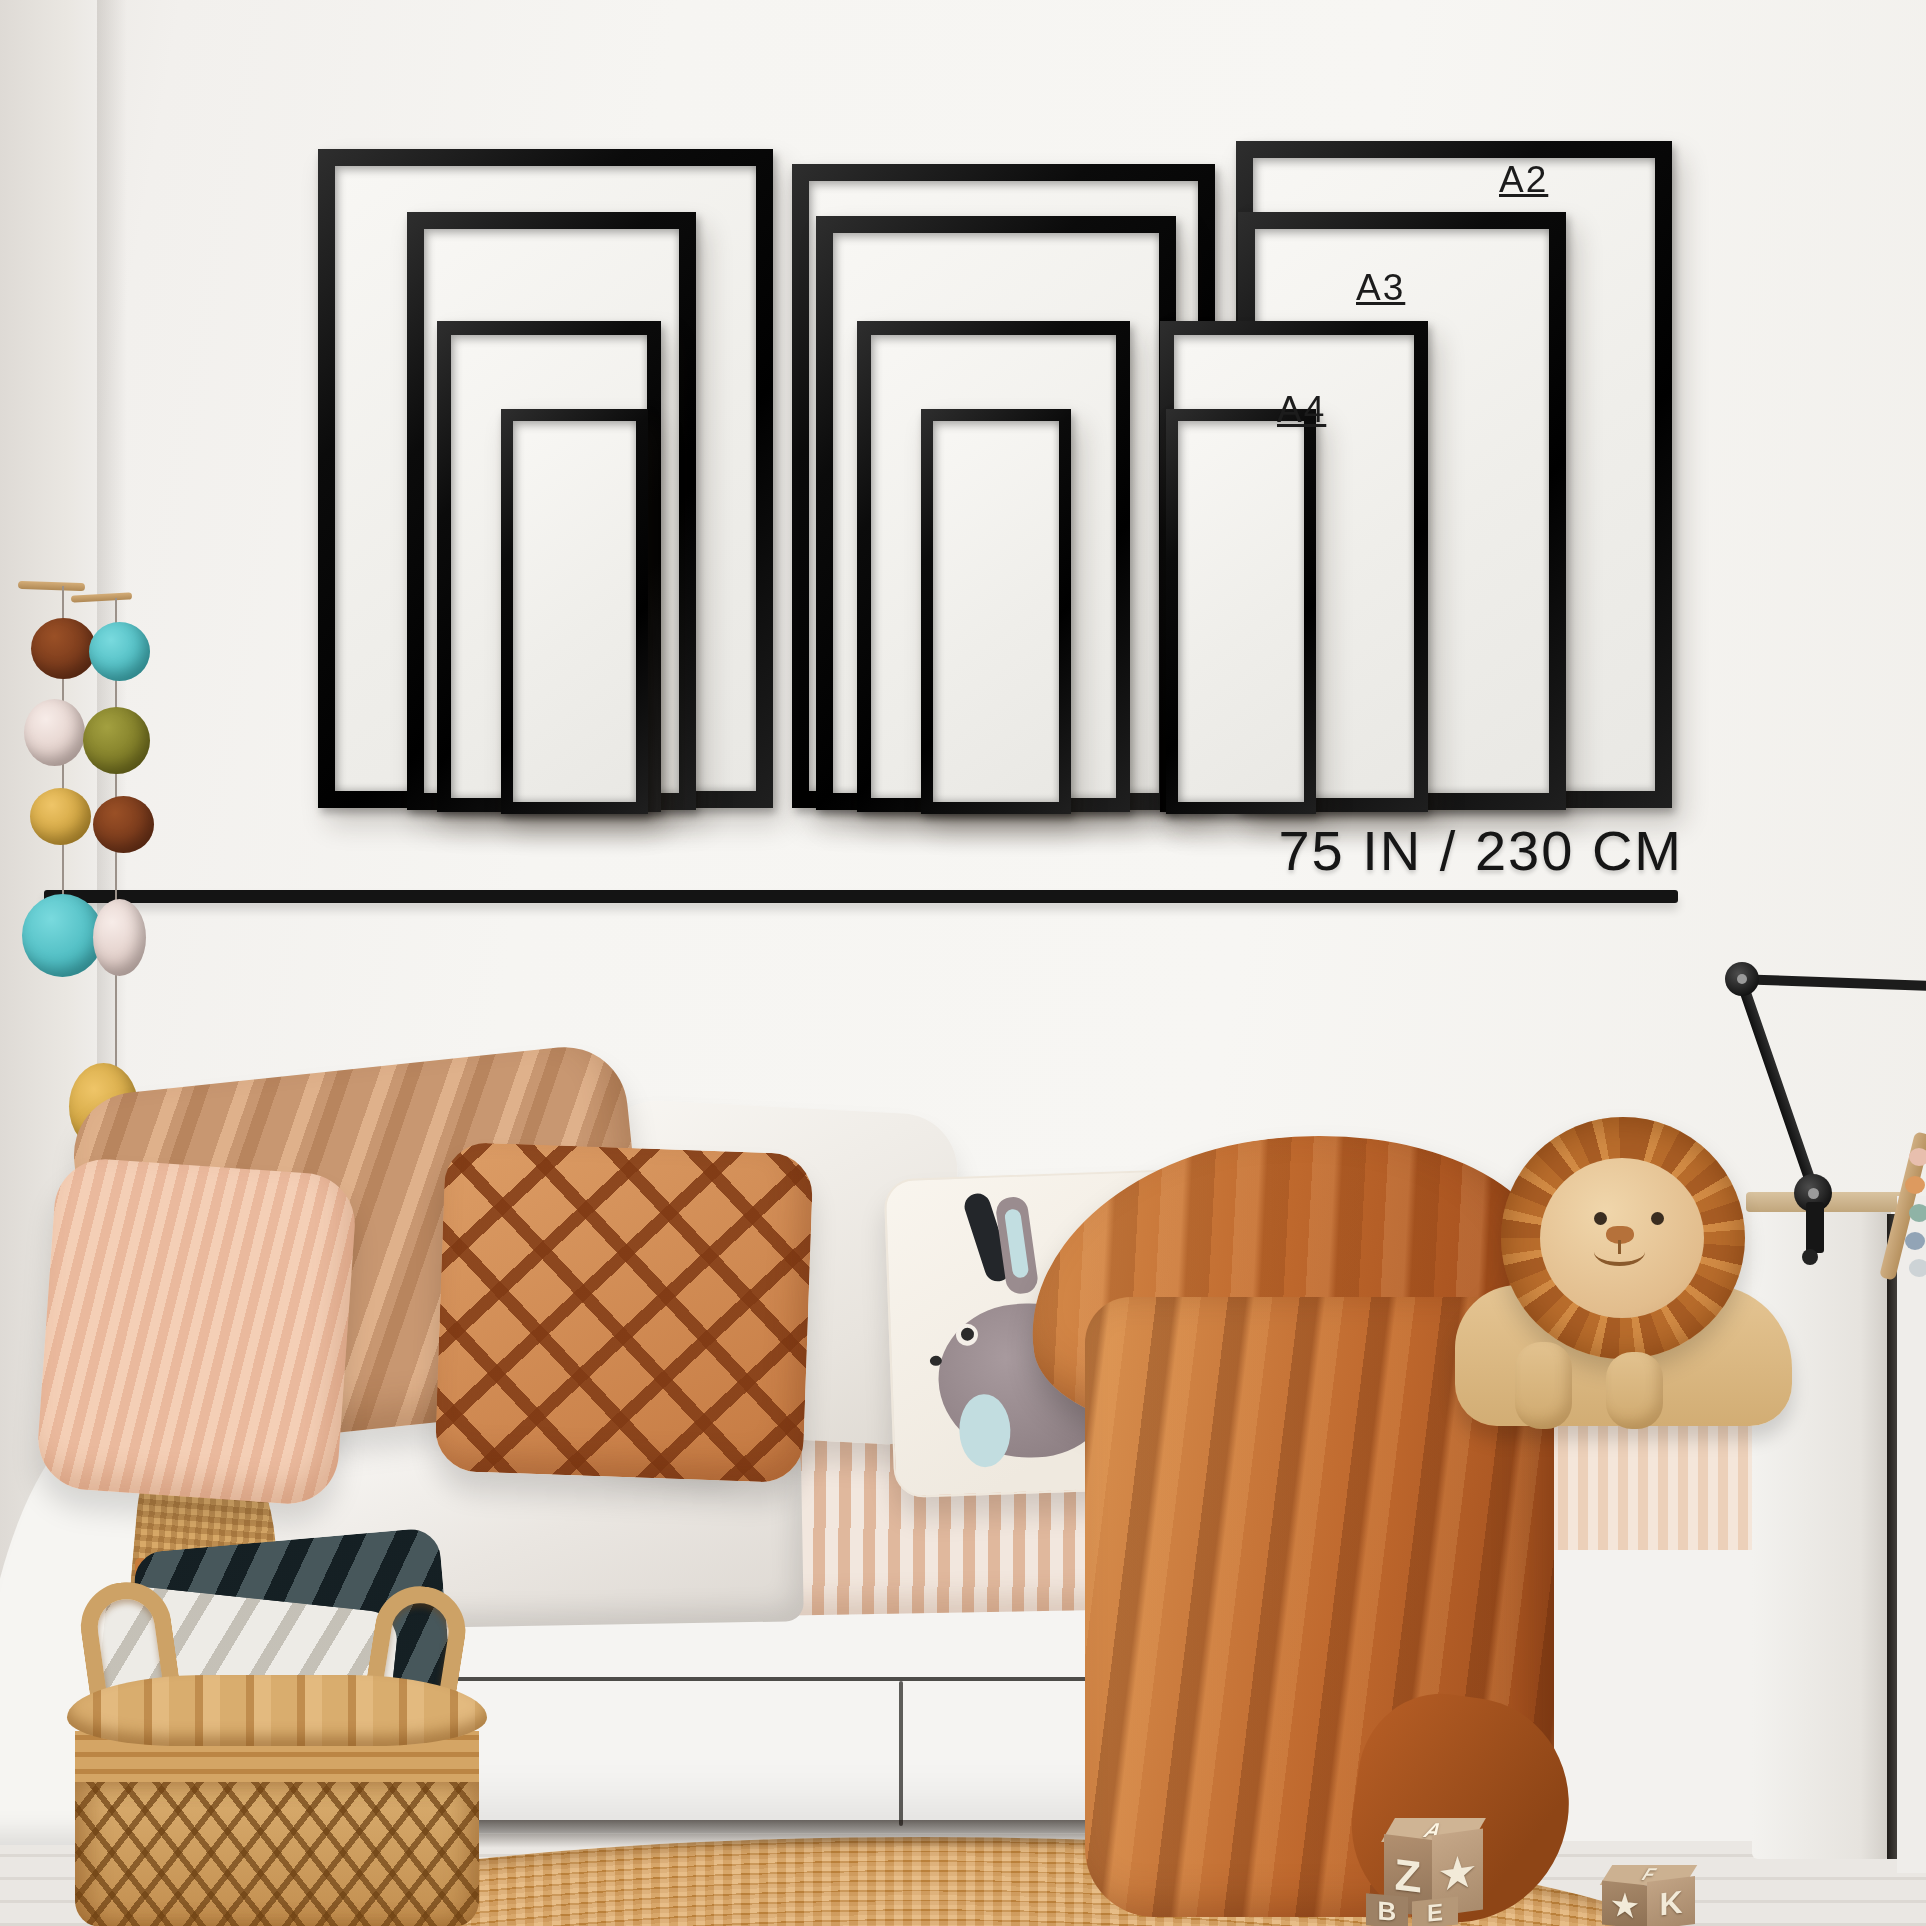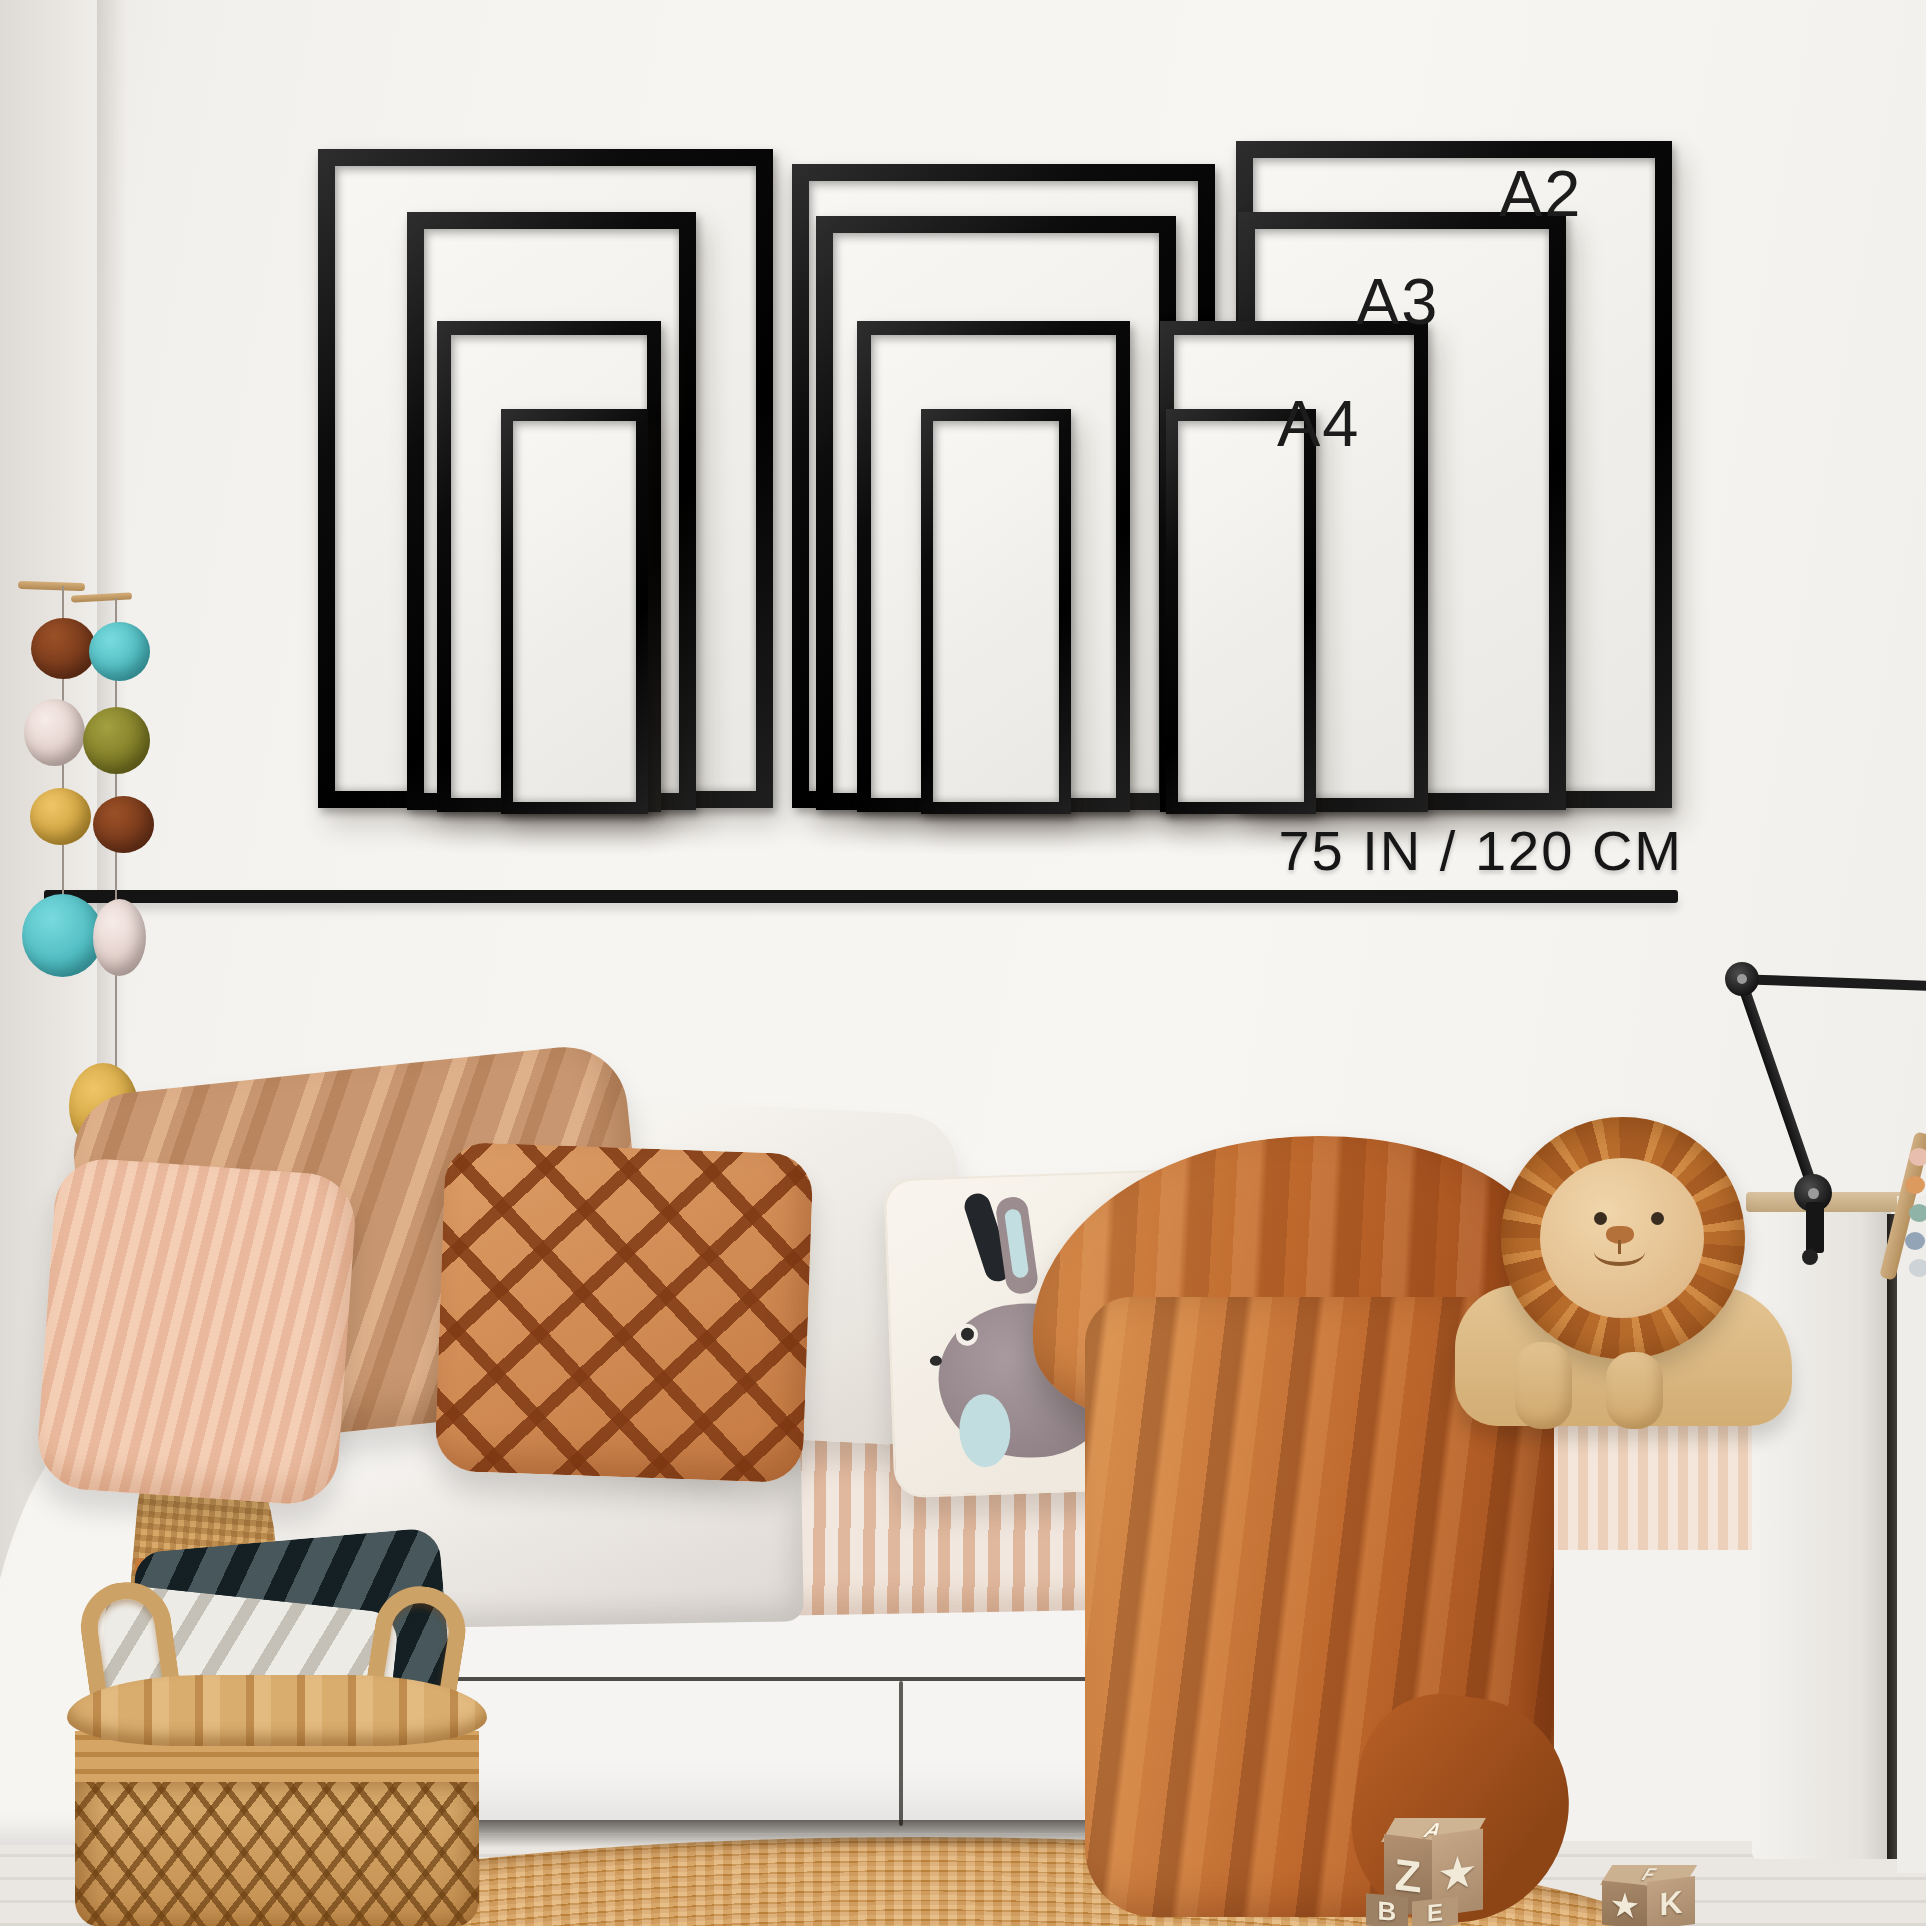--- a/index.html
+++ b/index.html
@@ -19,21 +19,21 @@
   .frame{background:linear-gradient(135deg,#2e2e2e,#0b0b0b 28%,#000 62%,#1f1f1f);
          box-shadow:10px 16px 26px rgba(40,30,20,.20), 3px 5px 8px rgba(0,0,0,.28);}
   .frame::before{content:"";position:absolute;inset:var(--bw,17px);
          background:linear-gradient(145deg,#f8f7f4,#efeeea 55%,#e9e8e4);
          box-shadow:inset 3px 4px 9px rgba(0,0,0,.30), inset -2px -3px 6px rgba(0,0,0,.14);}
   .f-a3{--bw:14px;} .f-a4{--bw:12px;}
 
   
   .size-label{color:#1c1c1c;font-weight:400;line-height:1;white-space:nowrap;z-index:70;}
   .lbl-big{font-size:55px;letter-spacing:3px;}
-  .lbl-a{font-size:65px;letter-spacing:2px;}
+  .lbl-a{font-size:37px;letter-spacing:2px;text-decoration:underline;}
   .ref-label{color:#161616;font-size:56px;letter-spacing:2px;line-height:1;
              font-weight:400;white-space:nowrap;z-index:70;text-shadow:0 3px 4px rgba(0,0,0,.18);}
   .ruler-line{left:44px;top:890px;width:1634px;height:13px;background:#141414;
               border-radius:3px;z-index:69;box-shadow:0 7px 10px rgba(0,0,0,.14);}
 
   
   .peg{background:linear-gradient(180deg,#d4ad78,#b08955);border-radius:4px;z-index:90;}
   .gstring{width:2px;background:#9b9189;z-index:90;}
   .pom{border-radius:50%;z-index:91;box-shadow:inset -6px -8px 14px rgba(0,0,0,.25);}
   .pom-brown{background:radial-gradient(circle at 36% 30%,#9a5026,#6f3318 75%);}
@@ -245,21 +245,21 @@
 
   <div class="frame" style="left:1236px;top:141px;width:436px;height:667px;z-index:12"></div>
   <div class="frame" style="left:1238px;top:212px;width:328px;height:598px;z-index:22"></div>
   <div class="frame f-a3" style="left:1160px;top:321px;width:268px;height:491px;z-index:32"></div>
   <div class="frame f-a4" style="left:1166px;top:409px;width:150px;height:405px;z-index:42"></div>
 
   <div class="size-label lbl-a" style="left:1499px;top:161px">A2</div>
   <div class="size-label lbl-a" style="left:1356px;top:269px">A3</div>
   <div class="size-label lbl-a" style="left:1277px;top:391px">A4</div>
 
-  <div class="ref-label" style="left:1263px;top:823px;width:420px;text-align:right">75 IN / 120 CM</div>
+  <div class="ref-label" style="left:1263px;top:823px;width:420px;text-align:right">75 IN / 230 CM</div>
   <div class="ruler-line"></div>
 
   <div class="peg" style="left:18px;top:582px;width:67px;height:8px;transform:rotate(2deg)"></div>
   <div class="peg" style="left:71px;top:594px;width:61px;height:7px;transform:rotate(-3deg)"></div>
   <div class="gstring" style="left:62px;top:586px;height:327px"></div>
   <div class="gstring" style="left:115px;top:598px;height:473px"></div>
   <div class="pom pom-brown" style="left:31px;top:618px;width:65px;height:61px"></div>
   <div class="pom pom-teal" style="left:89px;top:622px;width:61px;height:59px"></div>
   <div class="pom pom-pink" style="left:24px;top:699px;width:61px;height:67px"></div>
   <div class="pom pom-olive" style="left:83px;top:707px;width:67px;height:67px"></div>

